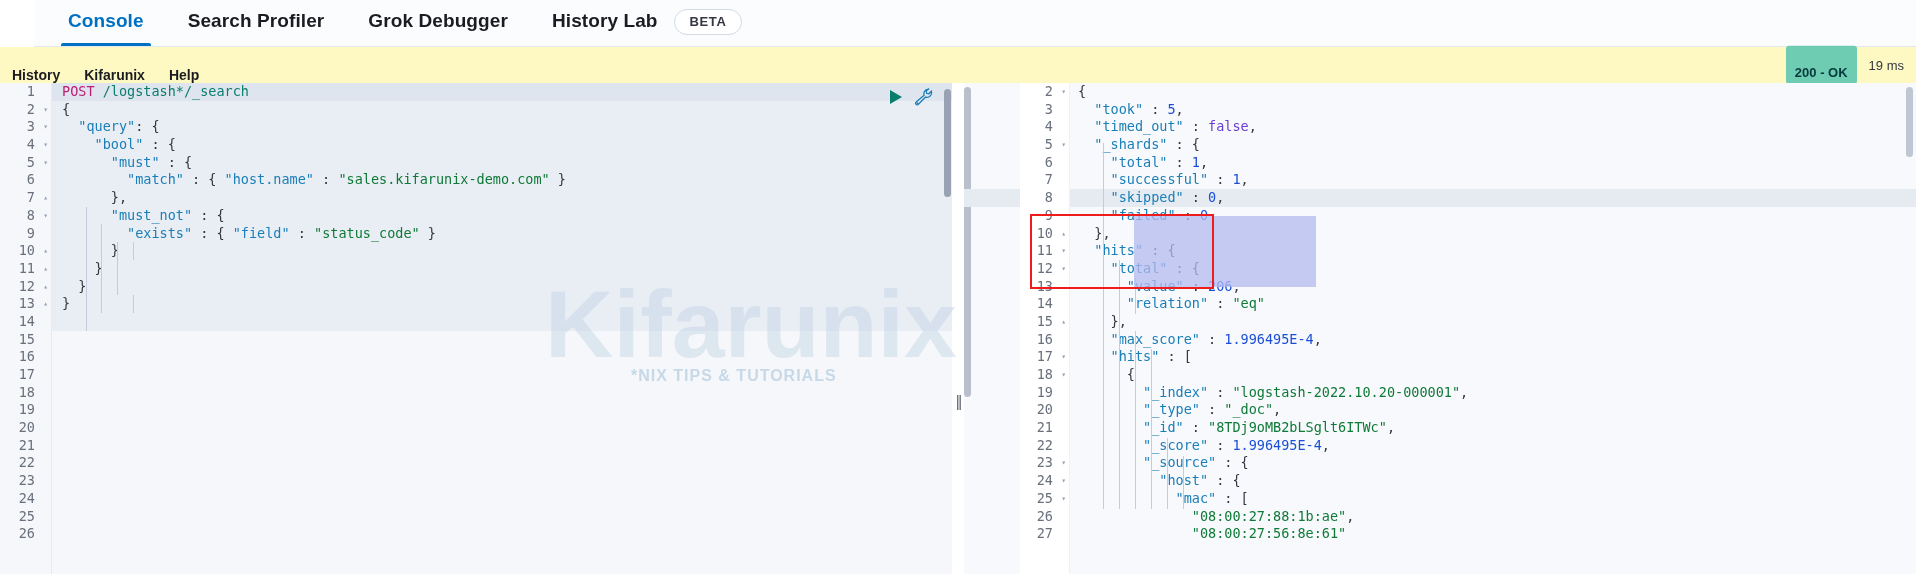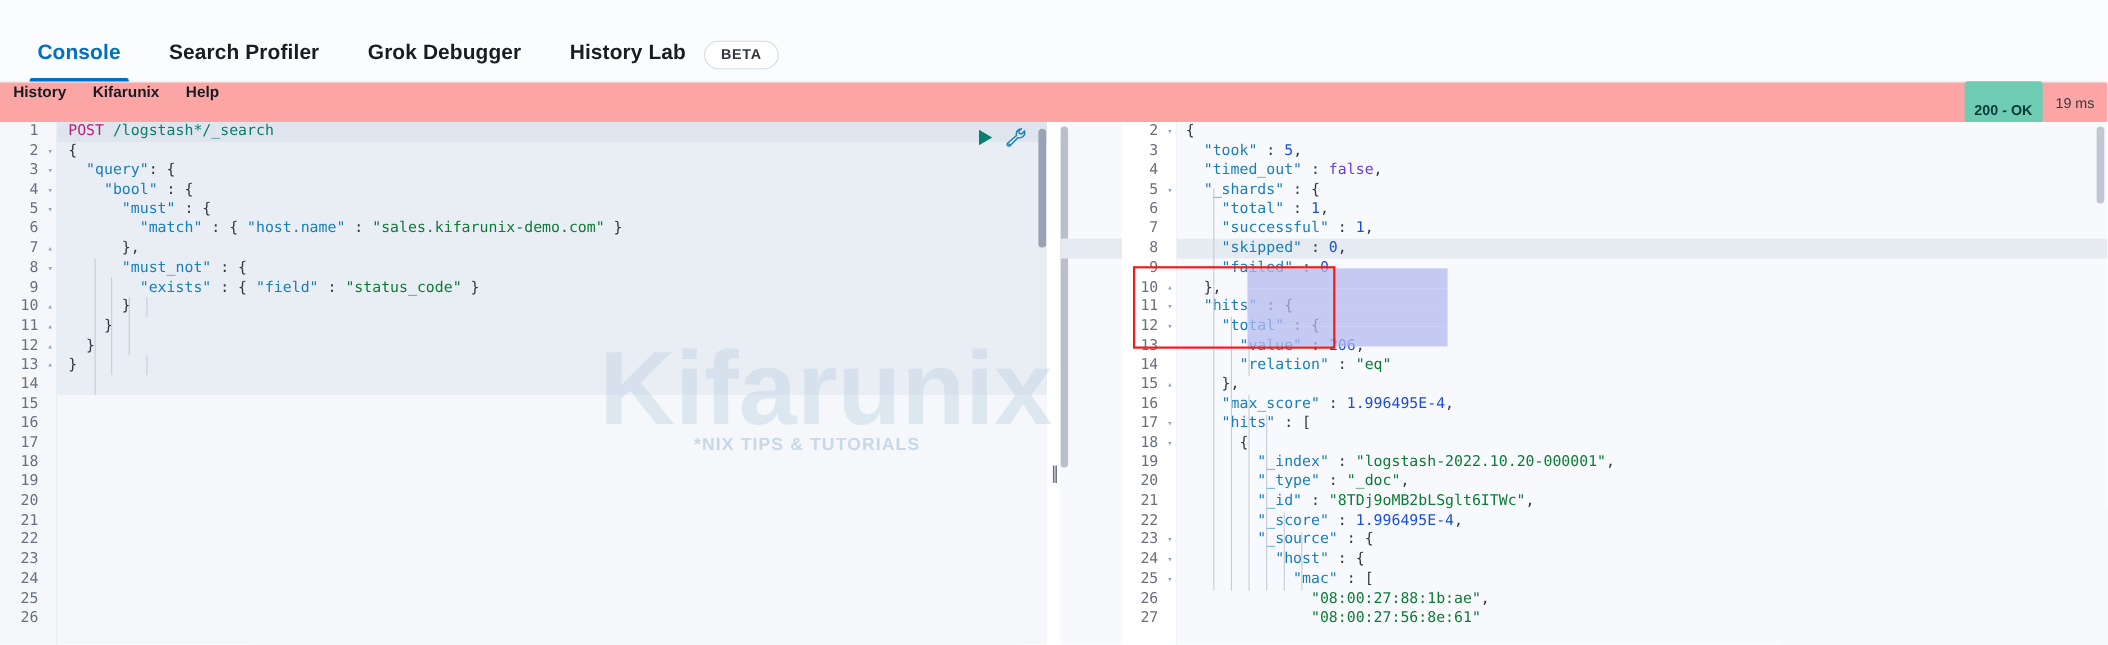--- a/index.html
+++ b/index.html
@@ -8,26 +8,27 @@
     width: 1916px; height: 586px;
     background: #ffffff;
     font-family: "Liberation Sans", sans-serif;
     overflow: hidden;
   }
   .app { position: relative; width: 1916px; height: 586px; background: #fff; }
 
   
   .tabbar {
     position: relative;
-    height: 75px;
+    height: 47px;
     background: #fbfcfd;
     border-bottom: 1px solid #e3e8ee;
     display: flex;
     align-items: flex-end;
     padding-left: 12px;
+    margin-left: 34px;
   }
   .tab {
     position: relative;
     font-size: 19px;
     font-weight: bold;
     color: #1a1c21;
     padding: 0 22px 14px 22px;
     cursor: pointer;
     letter-spacing: .1px;
     white-space: nowrap;
@@ -52,23 +53,23 @@
     letter-spacing: .6px;
     padding: 5px 15px 6px 15px;
     line-height: 1;
   }
 
   
   .toolbar {
     position: relative;
     height: 36px;
     display: flex;
-    align-items: flex-start;
+    align-items: flex-end;
     padding-left: 12px;
-    background: #fca5a5;
+    background: #fef9c3;
   }
   .tool-item {
     font-size: 14px;
     font-weight: bold;
     color: #1a1c21;
     padding: 0 16px 0 0;
     margin-right: 8px;
     cursor: pointer;
   }
   .status-wrap {

